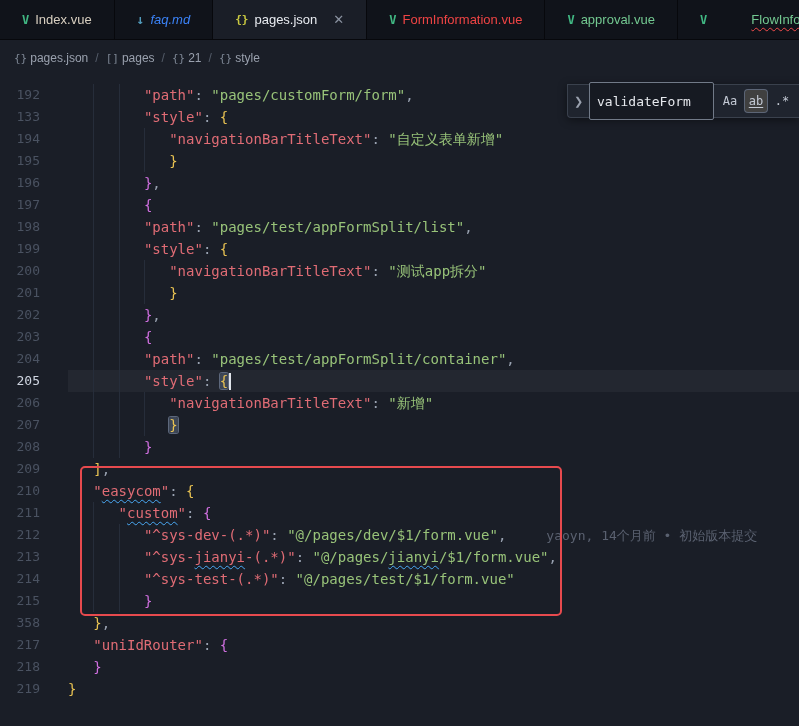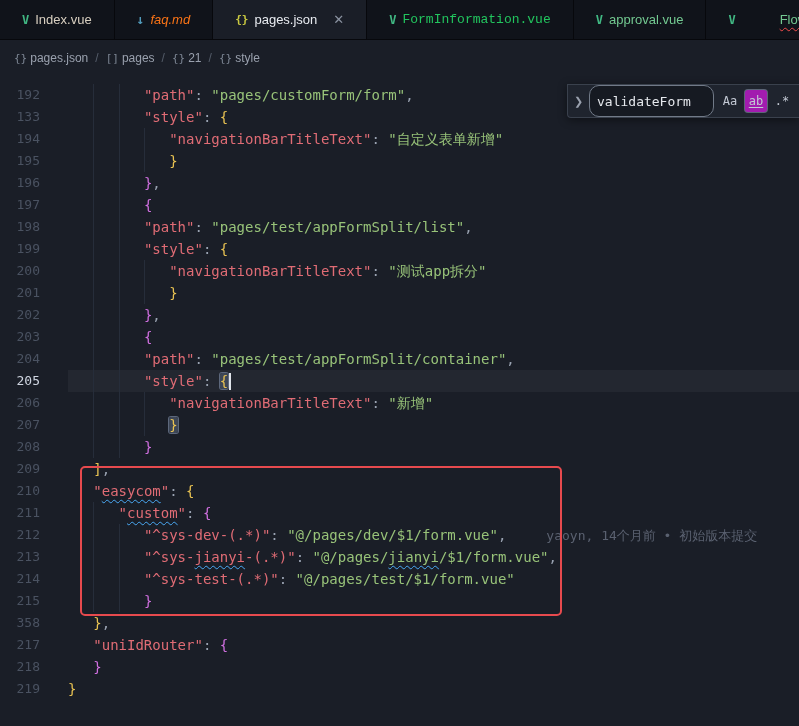--- a/index.html
+++ b/index.html
@@ -88,52 +88,52 @@
   
   .find {
     position:absolute; top:8px; right:0; width:232px; height:34px;
     background:#1f242e; border:1px solid #3a414d; border-right:none;
     border-radius:0 0 0 4px; box-shadow:0 2px 10px rgba(0,0,0,0.45);
     display:flex; align-items:center; gap:5px; padding:0 6px;
   }
   .find-toggle { color:#9aa1ae; font-size:11px; cursor:pointer; flex:0 0 10px; }
   .find-input-wrap { flex:1; }
   .find-input-wrap input {
-    width:100%; height:32px; background:#161a22; border:1px solid #717a88;
-    border-radius:10px; color:#e6e9ee; font-family:"DejaVu Sans Mono",monospace;
+    width:100%; height:38px; background:#161a22; border:1px solid #717a88;
+    border-radius:2px; color:#e6e9ee; font-family:"DejaVu Sans Mono",monospace;
     font-size:13px; padding:0 7px; outline:none;
   }
   .find-opt {
     flex:0 0 22px; height:22px; display:flex; align-items:center; justify-content:center;
     color:#c3c9d4; font-size:12px; font-family:"DejaVu Sans Mono",monospace;
     border-radius:3px; cursor:pointer;
   }
   .find-opt.underline { text-decoration:underline; text-underline-offset:2px; }
-  .find-opt.active { background:#a21caf; box-shadow:0 0 0 1px #5c6576; }
+  .find-opt.active { background:#404040; box-shadow:0 0 0 1px #5c6576; }
 </style>
 </head>
 <body>
 
 <div class="tabbar" id="tabbar">
     <div class="tab">
       <span class="ficon vue">V</span>
       <span class="tlabel" style="color: rgb(216, 207, 192);">Index.vue</span>
     </div>
     <div class="tab">
       <span class="ficon md">↓</span>
-      <span class="tlabel italic" style="color: #f97316;">faq.md</span>
+      <span class="tlabel italic" style="color: #3b82f6;">faq.md</span>
     </div>
     <div class="tab active">
       <span class="ficon json">{}</span>
       <span class="tlabel" style="color: rgb(232, 235, 240);">pages.json</span>
       <span class="close">✕</span>
     </div>
     <div class="tab">
       <span class="ficon vue">V</span>
-      <span class="tlabel" style="color: #22c55e; font-family: Liberation Mono, monospace;">FormInformation.vue</span>
+      <span class="tlabel" style="color: #ef4444;">FormInformation.vue</span>
     </div>
     <div class="tab">
       <span class="ficon vue">V</span>
       <span class="tlabel" style="color: rgb(115, 201, 145);">approval.vue</span>
     </div>
     <div class="tab">
       <span class="ficon vue">V</span>
       <span class="tlabel sq-red" style="color: rgb(115, 201, 145);">FlowInfo.vu</span>
     </div>
   </div>

